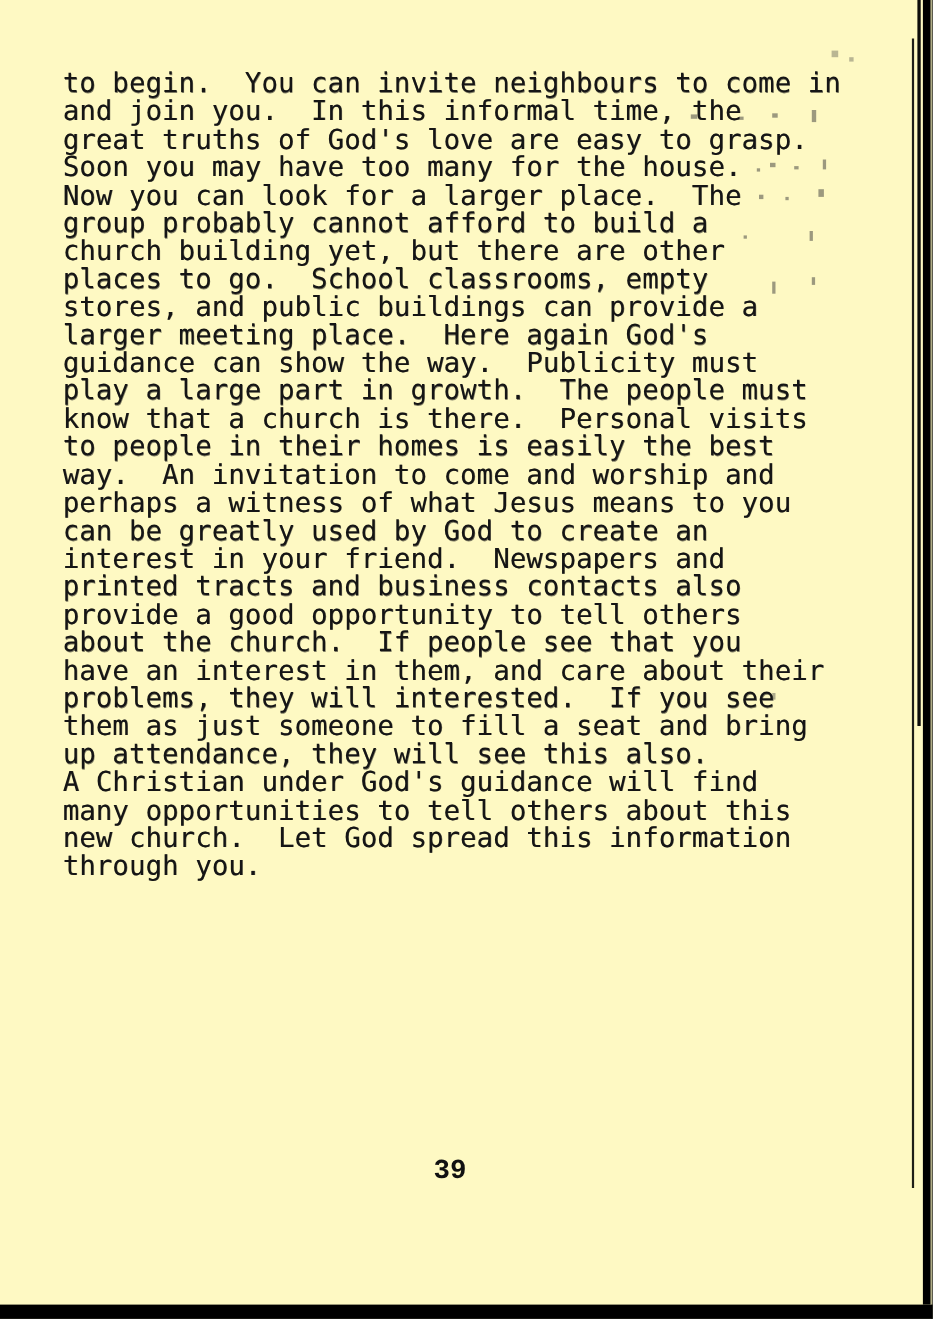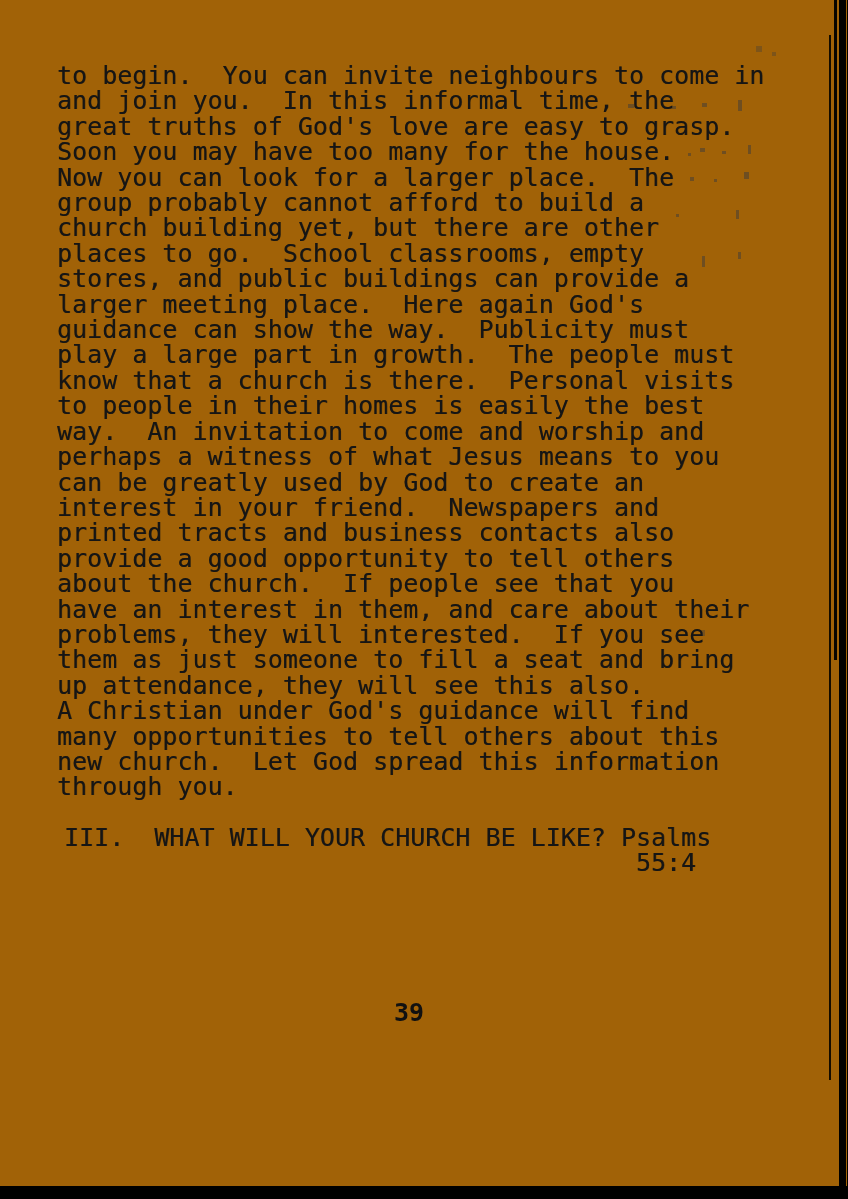--- a/index.html
+++ b/index.html
@@ -10,43 +10,44 @@
   body {
     width: 848px;
     height: 1199px;
     position: relative;
     overflow: hidden;
     font-family: "DejaVu Sans Mono", "Liberation Mono", monospace;
   }
   .page {
     position: absolute;
     inset: 0;
-    background: #a16207;
+    background: #fef9c3;
   }
   .text-block {
     position: absolute;
     white-space: pre;
     font-size: 25px;
     line-height: 25.4px;
     color: #151515;
     text-shadow: 0.4px 0.4px 0 rgba(20,20,20,0.55);
     letter-spacing: 0px;
   }
   .para1   { top: 63px;  left: 57px; }
   .heading { top: 825px; left: 64px; }
   .para2   { top: 899px; left: 58px; }
   .page-number {
     position: absolute;
-    top: 1000px;
+    top: 1052px;
     left: 394px;
     font-size: 25px;
     line-height: 25.4px;
     color: #111111;
     font-weight: bold;
     white-space: pre;
+    font-family: Liberation Mono, monospace;
   }
   
   .bar { position: absolute; background: #000; }
   .bar-a { left: 829px; top: 35px;  width: 2px; height: 1045px; opacity: 0.88; }
   .bar-b { left: 834px; top: 0px;   width: 3px; height: 660px;  opacity: 0.95; }
   .bar-c { left: 839px; top: 0px;   width: 7px; height: 1186px; }
   .bar-d { left: 847px; top: 0px;   width: 1px; height: 1199px; }
   
   .bottom-bar {
     position: absolute;
@@ -103,22 +104,20 @@
 about the church.  If people see that you
 have an interest in them, and care about their
 problems, they will interested.  If you see
 them as just someone to fill a seat and bring
 up attendance, they will see this also.
 A Christian under God's guidance will find
 many opportunities to tell others about this
 new church.  Let God spread this information
 through you.</div>
 
-  <div class="text-block heading">III.  WHAT WILL YOUR CHURCH BE LIKE? Psalms
-                                      55:4</div>
 
 
   <div class="page-number">39</div>
 
   <div>
     <div class="bar bar-a"></div>
     <div class="bar bar-b"></div>
     <div class="bar bar-c"></div>
     <div class="bar bar-d"></div>
     <div class="bottom-bar"></div>

